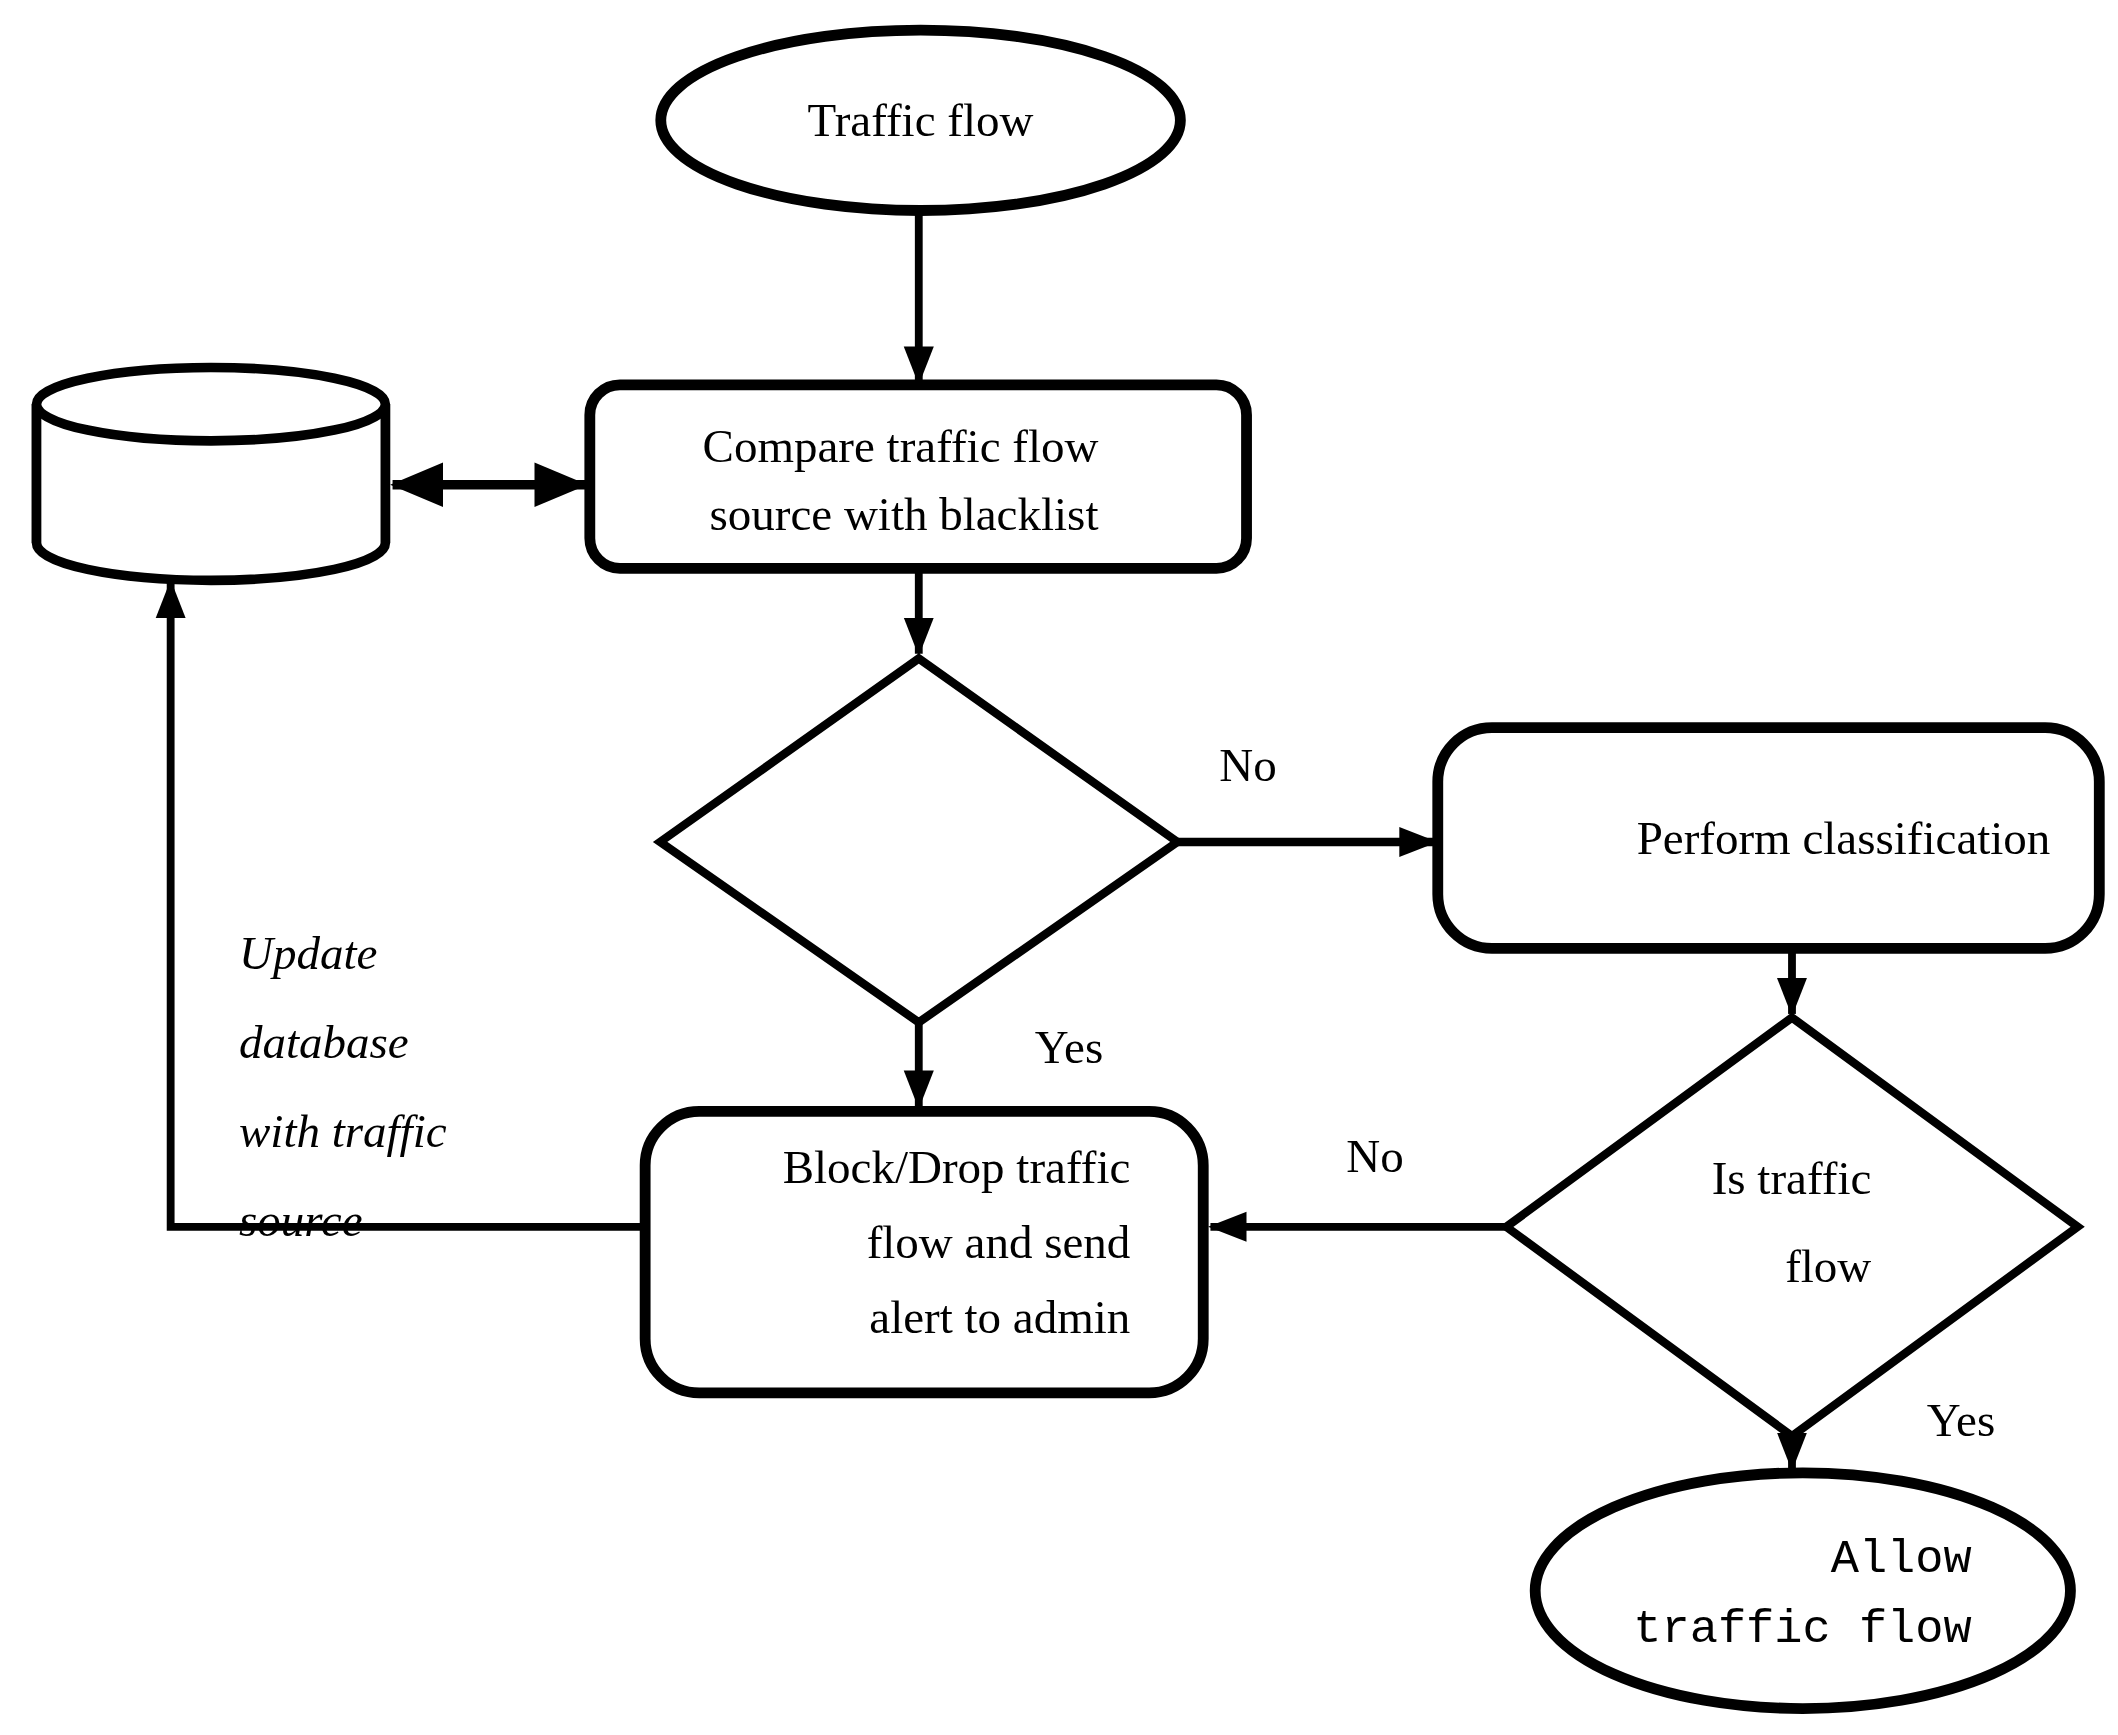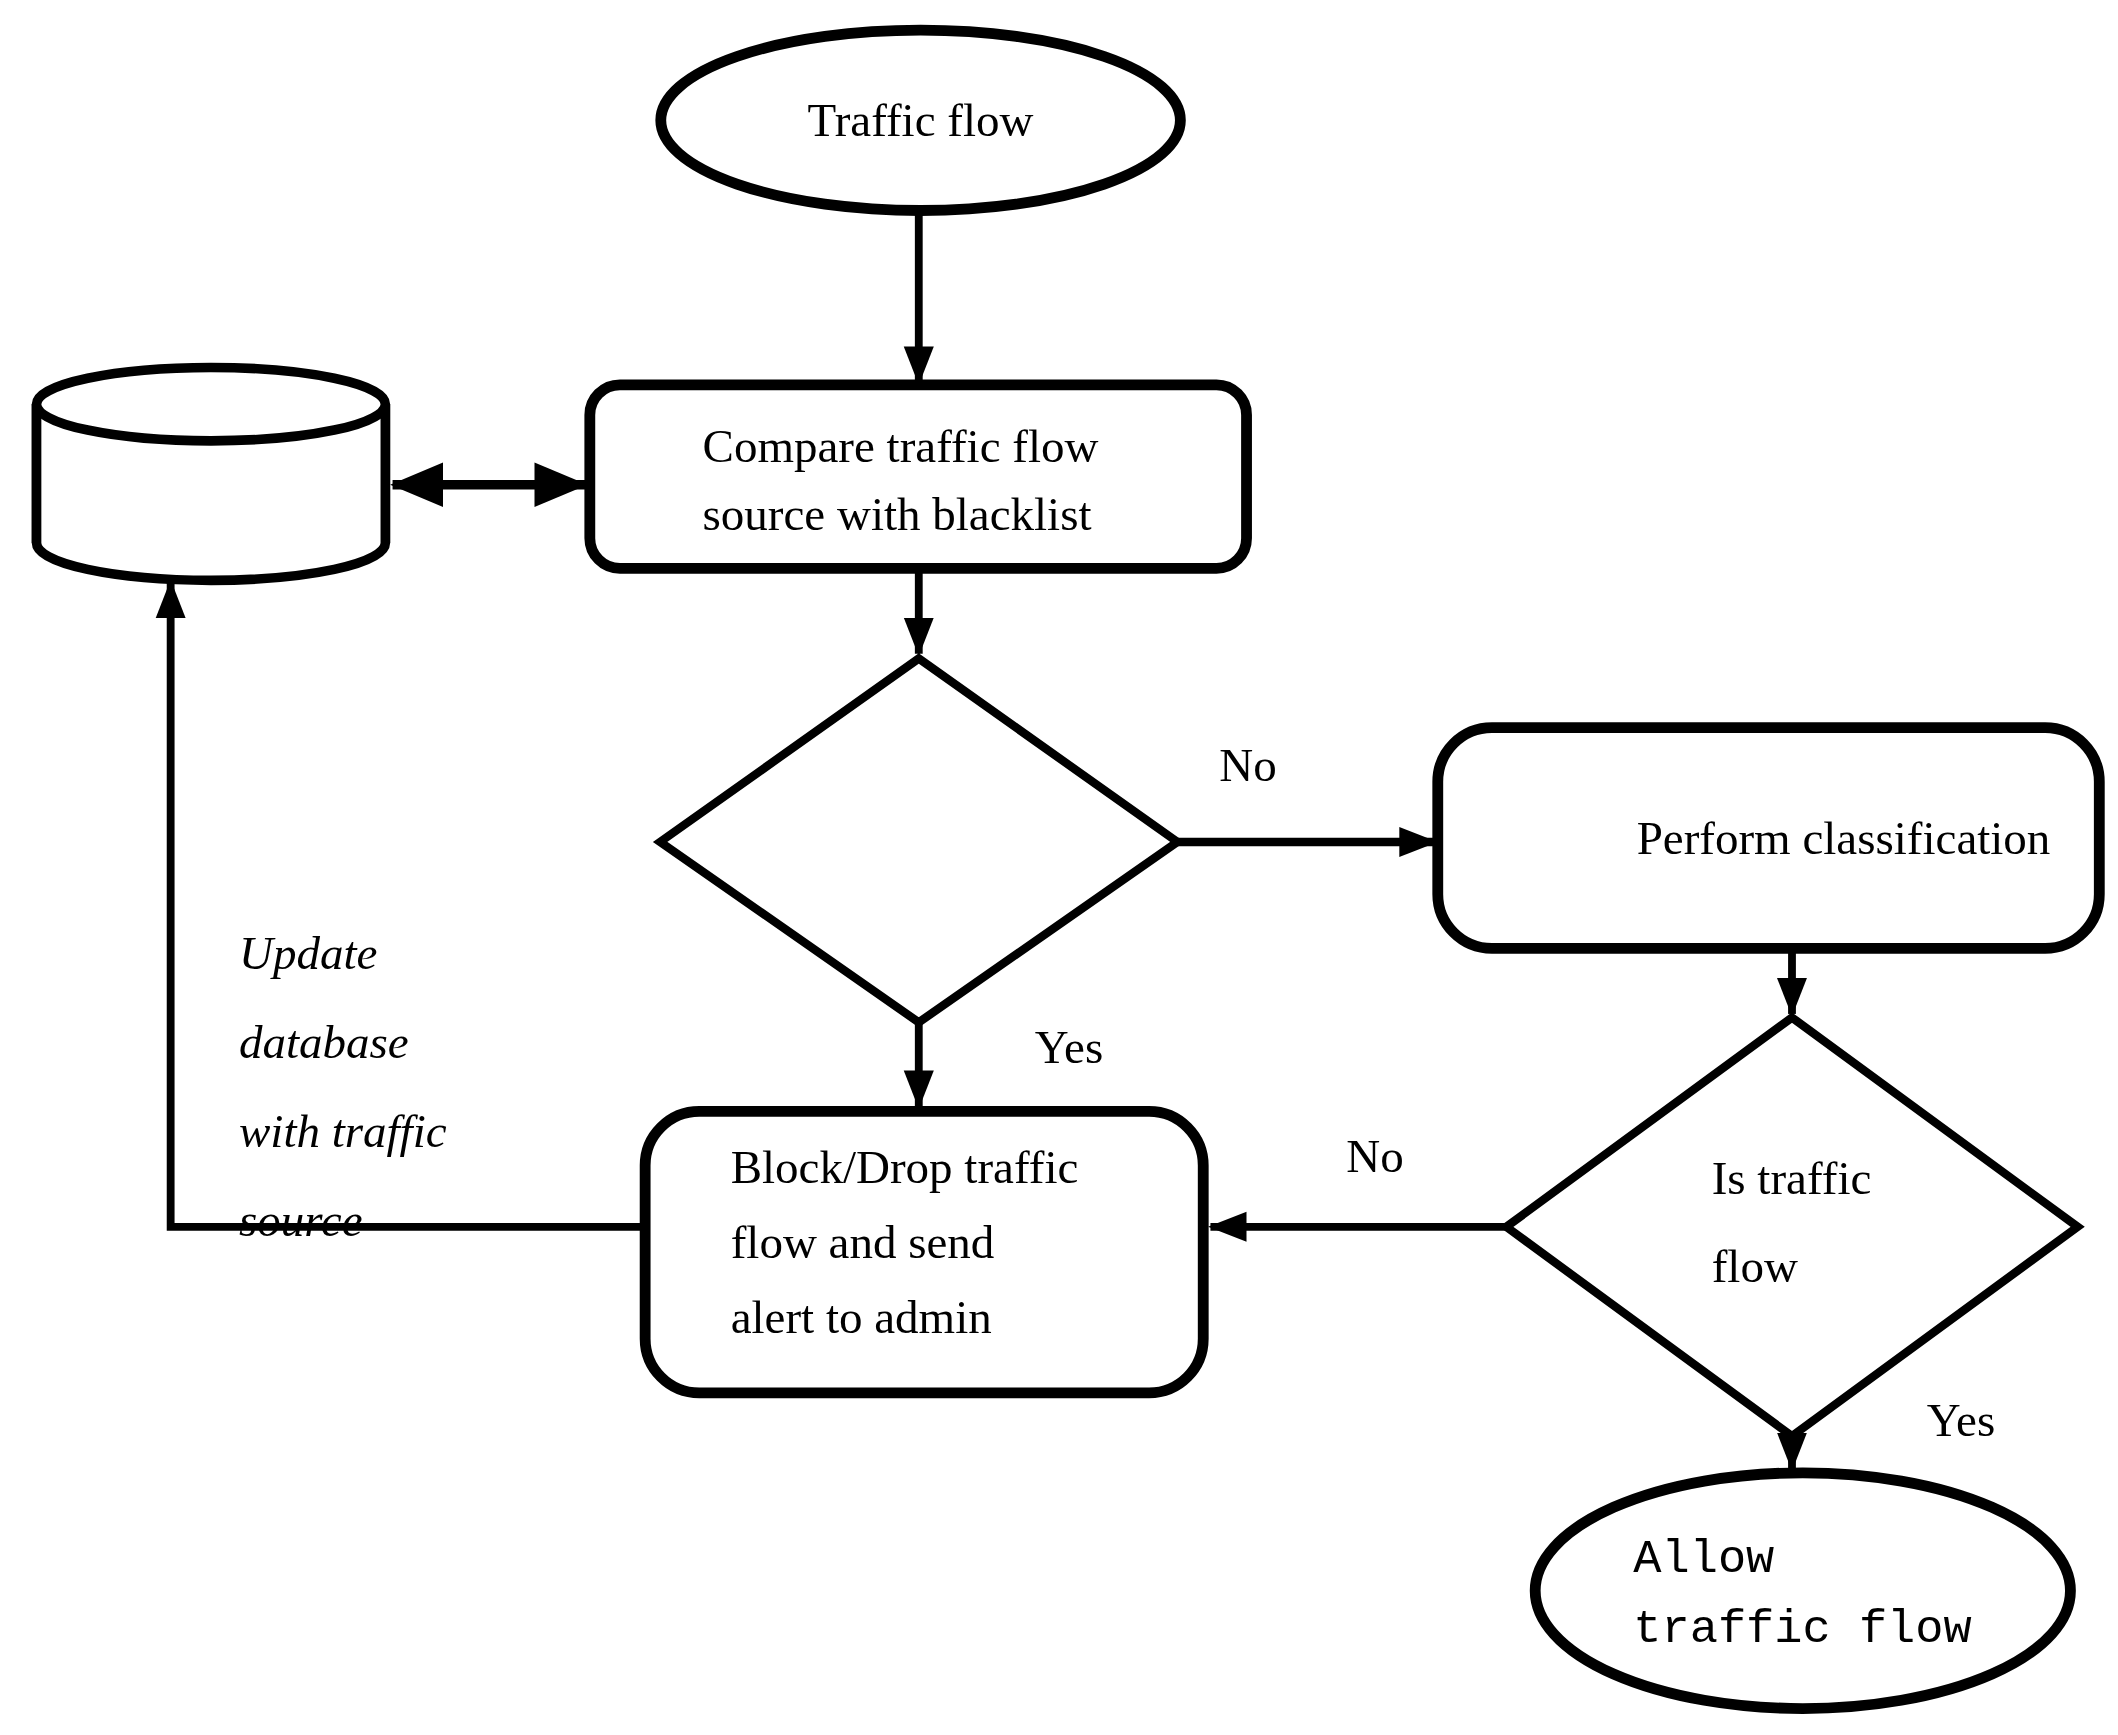--- a/index.html
+++ b/index.html
@@ -19,32 +19,32 @@
   .canvas svg {
     position: absolute;
     left: 0;
     top: 0;
   }
   .lbl {
     position: absolute;
     display: flex;
     align-items: center;
     justify-content: center;
-    text-align: left;
+    text-align: right;
     white-space: pre-line;
     font-size: 47px;
     line-height: 70px;
     color: #000000;
   }
   .lbl-start      { left: 650px; top: 84px;  width: 541px; height: 72px; }
   .lbl-compare    { left: 630px; top: 410px;  width: 541px; height: 140px; line-height: 68px; }
   .lbl-attack     { left: 648px; top: 772px; width: 541px; height: 147px; line-height: 73px; }
   .lbl-classify   { left: 1573px; top: 802px; width: 541px; height: 72px; }
   .lbl-istraffic  { left: 1521px; top: 1150px; width: 541px; height: 144px; line-height: 88px; font-family: Liberation Serif, serif; }
-  .lbl-block      { left: 634px; top: 1130px; width: 541px; height: 224px; line-height: 75px; }
+  .lbl-block      { left: 686px; top: 1130px; width: 541px; height: 224px; line-height: 75px; }
   .lbl-allow      { left: 1532px; top: 1525px; width: 541px; height: 140px; line-height: 70px; font-family: Liberation Mono, monospace; }
   .lbl-no1        { left: 1158px; top: 729px; width: 180px; height: 72px; }
   .lbl-yes1       { left: 979px; top: 1011px; width: 180px; height: 72px; }
   .lbl-no2        { left: 1285px; top: 1120px; width: 180px; height: 72px; }
   .lbl-yes2       { left: 1871px; top: 1384px; width: 180px; height: 72px; }
   .lbl-update {
     left: 239px; top: 909px; width: 397px; height: 361px;
     justify-content: flex-start; align-items: flex-start;
     text-align: left; line-height: 89px; font-style: italic;
   }

